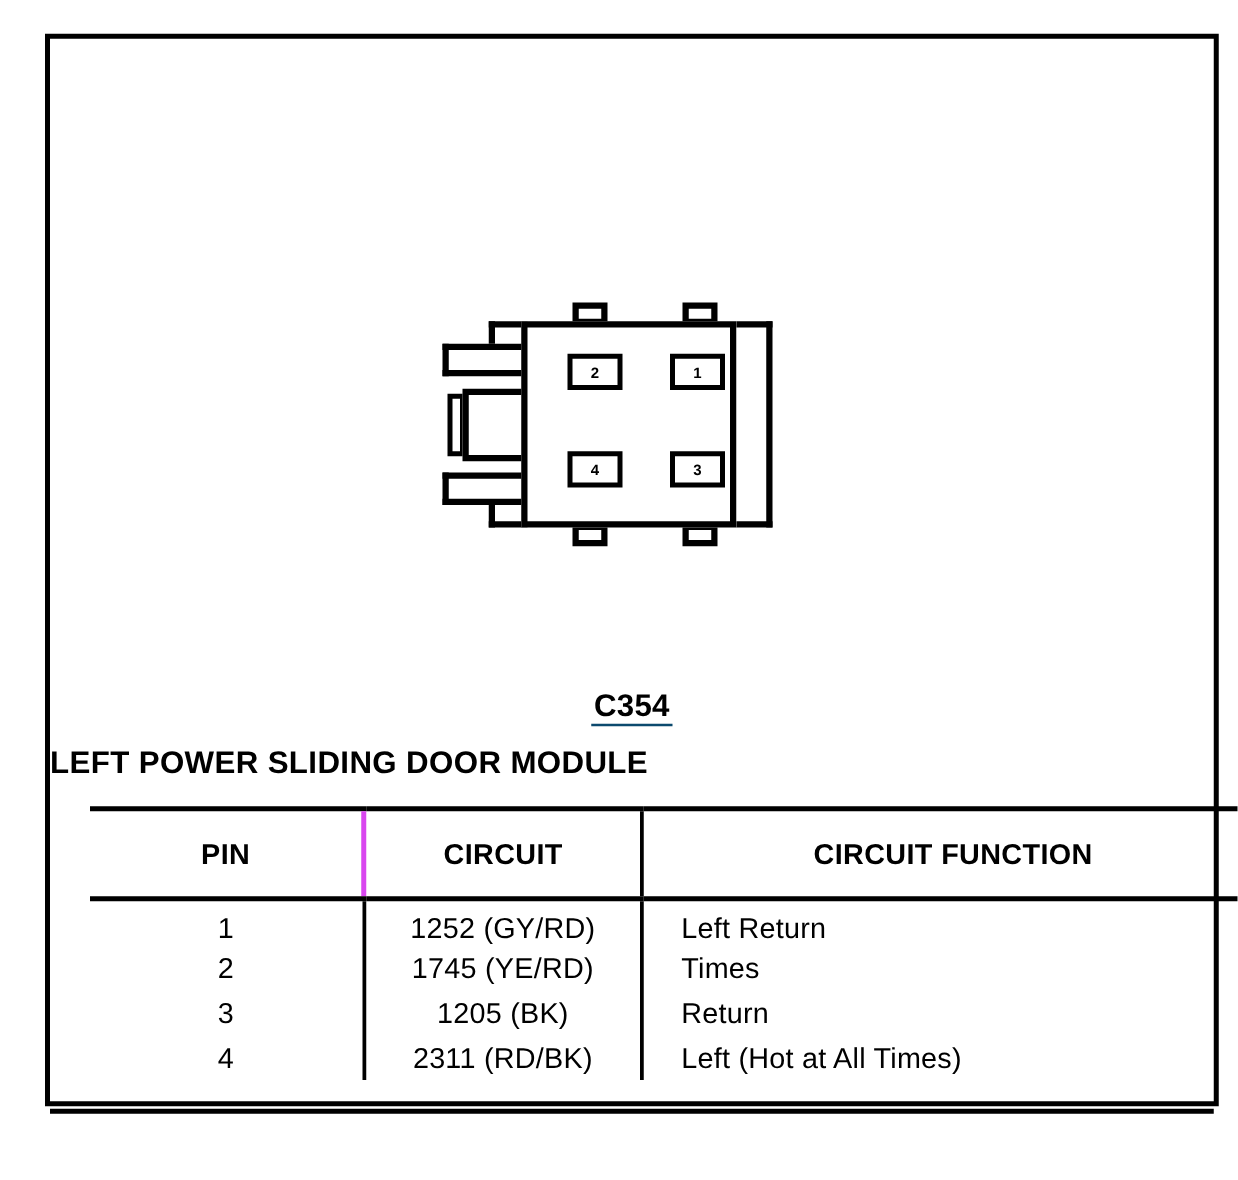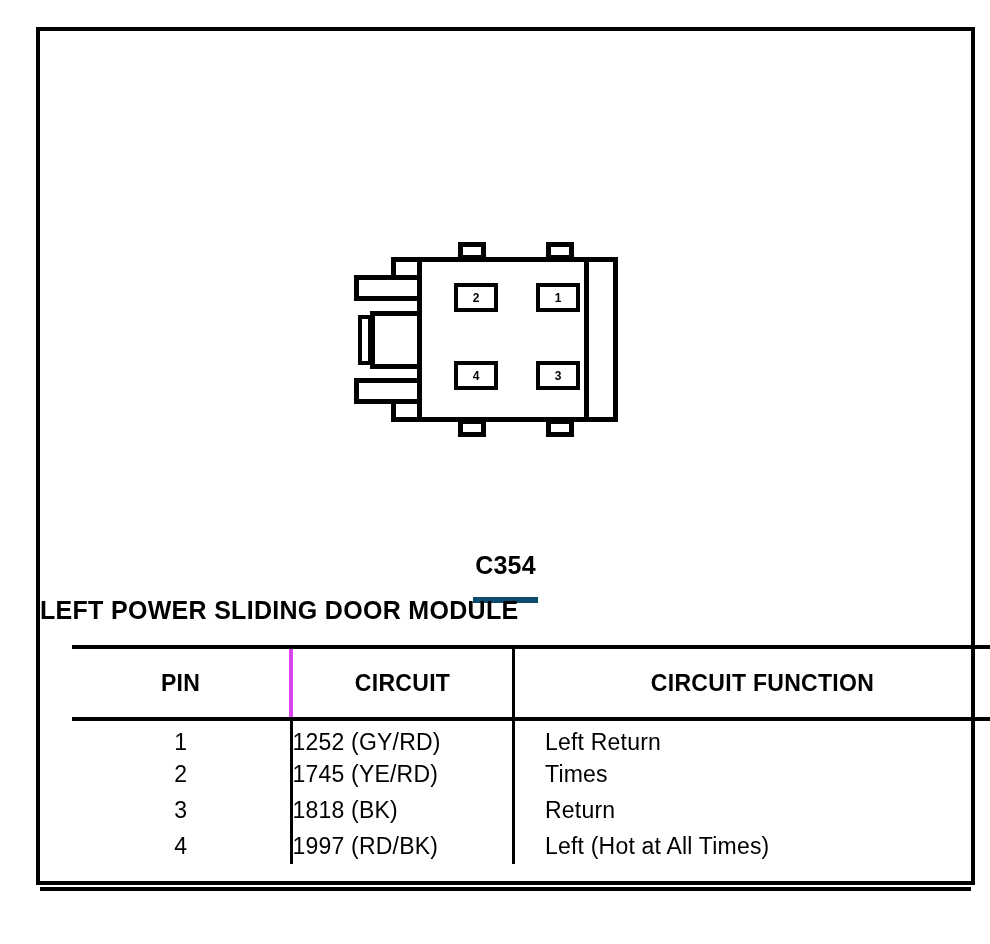--- a/index.html
+++ b/index.html
@@ -120,22 +120,22 @@
   #connector-code {
     position: absolute;
     left: 0; right: 0;
     top: 520px;
     text-align: center;
     font-size: 25px;
     font-weight: bold;
     letter-spacing: 0.2px;
   }
   #connector-code span.u {
-    border-bottom: 6px solid #0c4a6e;
-    padding: 0 2px 18px 2px;
+    border-bottom: 2px solid #0c4a6e;
+    padding: 0 2px 0 2px;
     margin-top: 48px;
   }
   #connector-name {
     position: absolute;
     left: 0; right: 0;
     top: 565px;
     text-align: left;
     font-size: 25px;
     font-weight: bold;
     letter-spacing: 0.3px;
@@ -175,21 +175,21 @@
   #pin-table tbody td {
     font-size: 23px;
     letter-spacing: 0.2px;
   }
   #pin-table tbody td.cell-pin {
     text-align: center;
   }
   #pin-table tbody td.cell-circuit {
     border-left: 3px solid #000;
     border-right: 3px solid #000;
-    text-align: left;
+    text-align: center;
   }
   #pin-table tbody td.cell-func {
     text-align: left;
     padding-left: 30px;
   }
   #pin-table tbody tr:first-child td { padding-top: 8px; }
   #pin-table tbody tr:last-child td  { border-bottom: 0; }
 
   #table-bottom-rule {
     position: absolute;
@@ -249,25 +249,25 @@
         <td class="cell-circuit">1252 (GY/RD)</td>
         <td class="cell-func">Left Return</td>
       </tr>
       <tr>
         <td class="cell-pin">2</td>
         <td class="cell-circuit">1745 (YE/RD)</td>
         <td class="cell-func">Times</td>
       </tr>
       <tr>
         <td class="cell-pin">3</td>
-        <td class="cell-circuit">1818 (BK)</td>
+        <td class="cell-circuit">1205 (BK)</td>
         <td class="cell-func">Return</td>
       </tr>
       <tr>
         <td class="cell-pin">4</td>
-        <td class="cell-circuit">1997 (RD/BK)</td>
+        <td class="cell-circuit">2311 (RD/BK)</td>
         <td class="cell-func">Left (Hot at All Times)</td>
       </tr>
     </tbody>
   </table>
 
   <div id="table-bottom-rule"></div>
 </div>
 
 </body></html>

